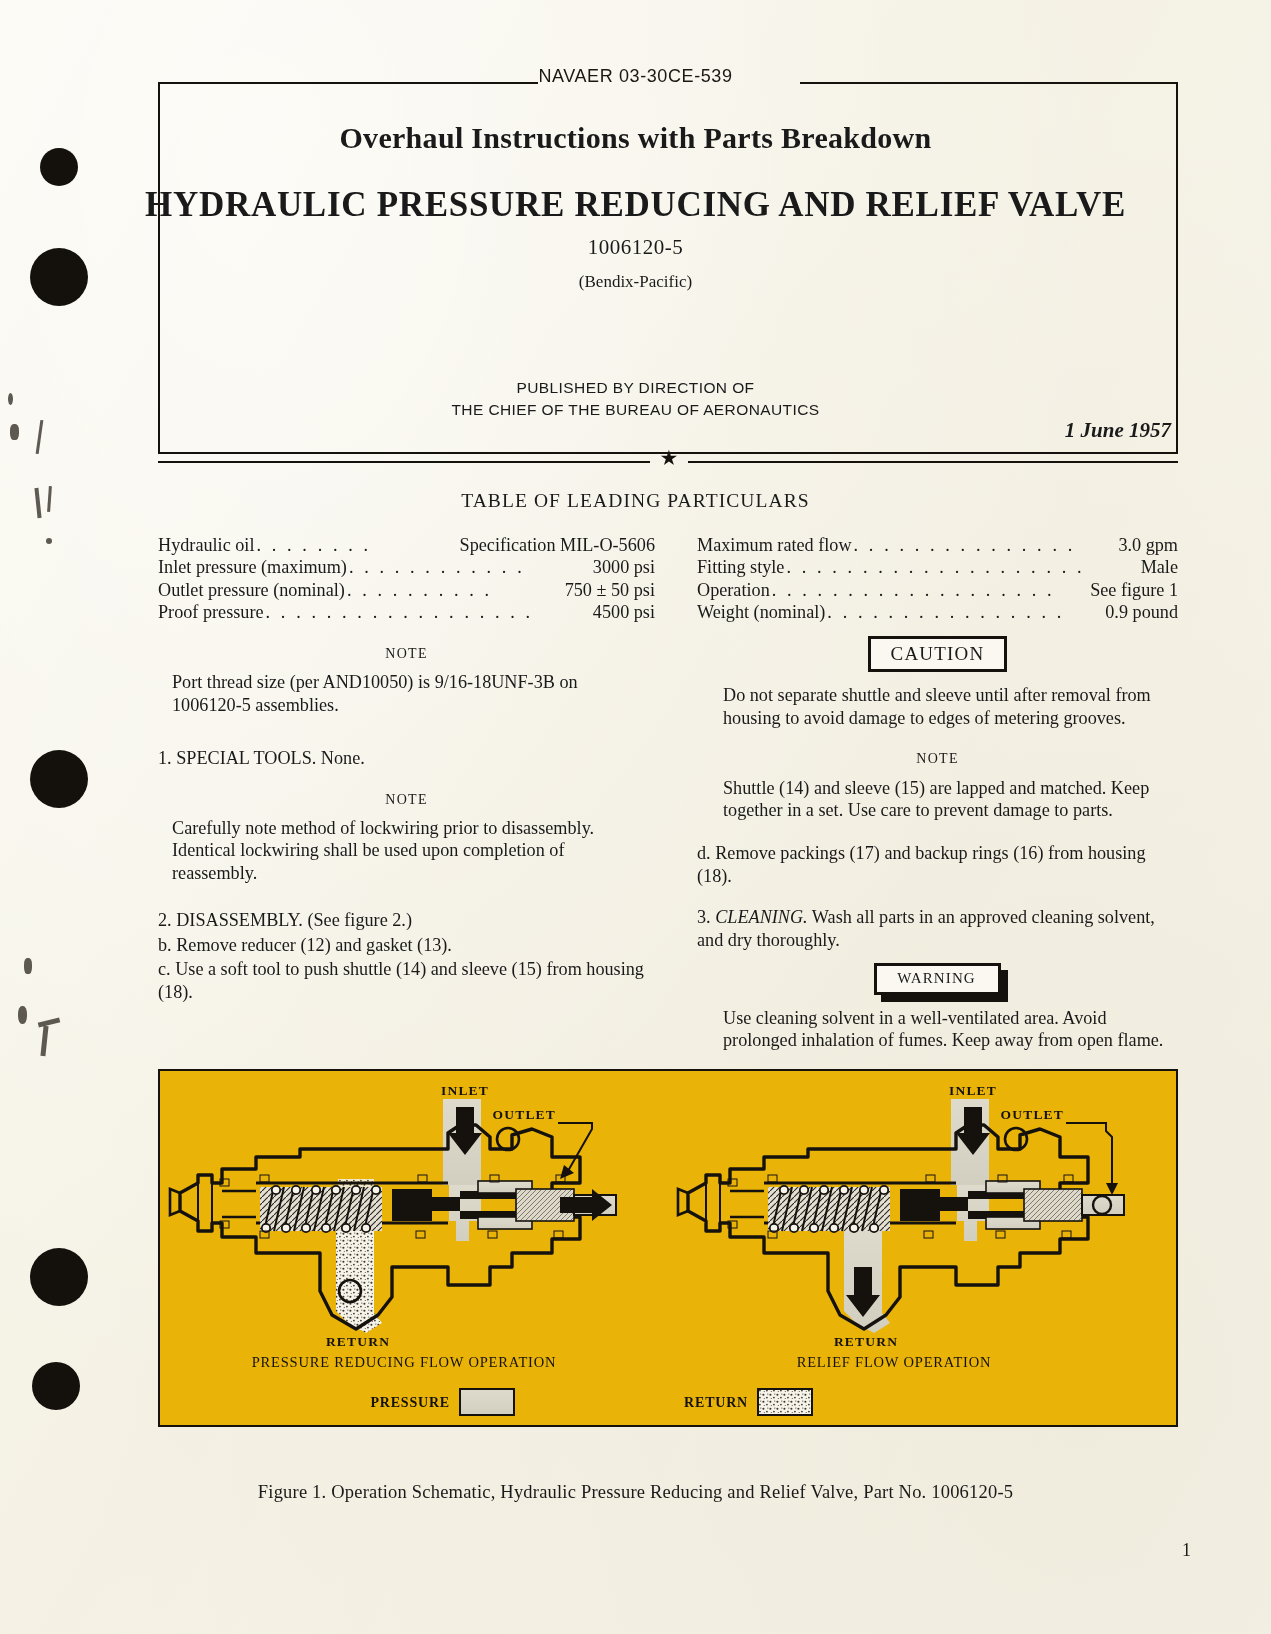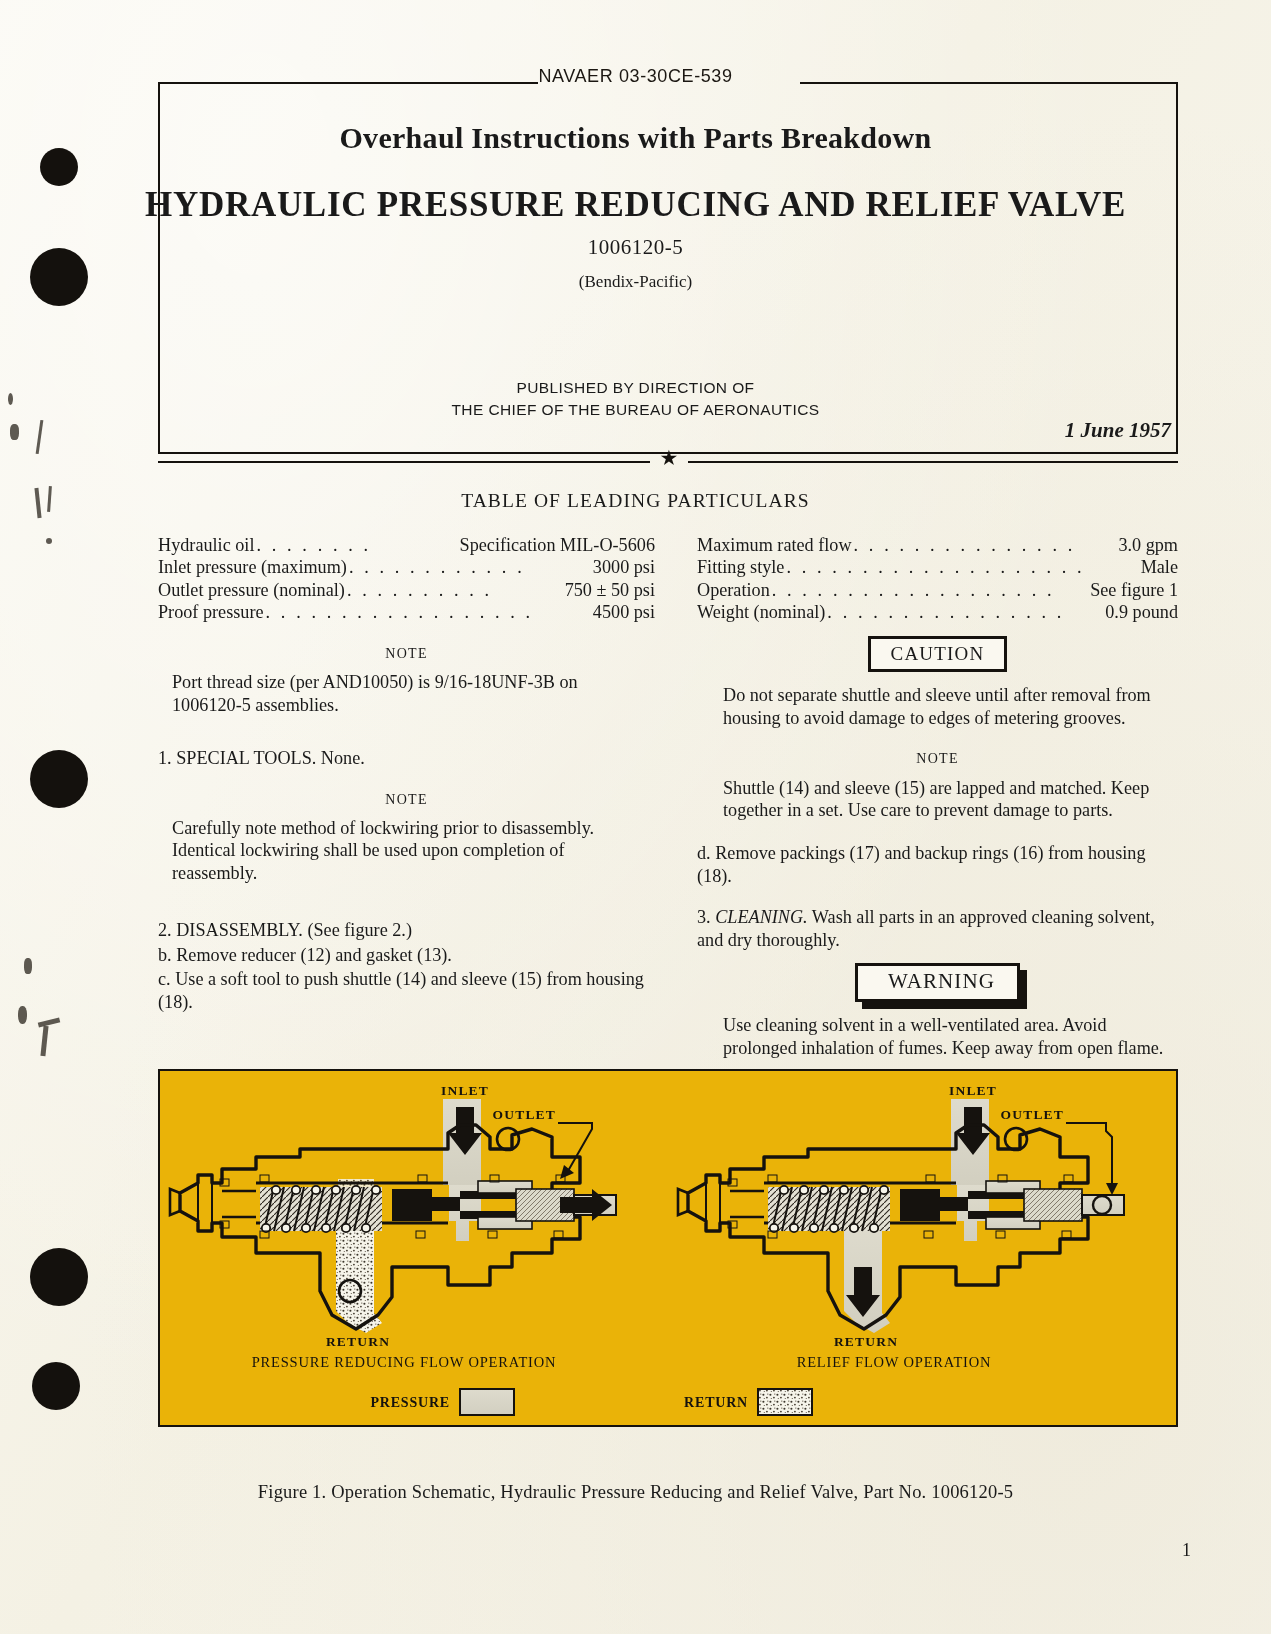--- a/index.html
+++ b/index.html
@@ -190,21 +190,21 @@
     margin: 0 0 2px 0;
     text-align: left;
   }
   .indent-block {
     margin: 0 0 4px 14px;
     padding-right: 8px;
   }
   .indent-block.rt { margin-left: 26px; }
   .gap-sm { height: 17px; }
   .gap-md { height: 27px; }
-  .sec-head { margin-top: 14px; }
+  .sec-head { margin-top: 4px; }
   .ital { font-style: italic; }
 
   
   .notice-wrap {
     display: flex;
     justify-content: center;
     margin: 12px 0 12px 0;
   }
   .caution-box {
     position: relative;
@@ -225,22 +225,22 @@
       linear-gradient(-45deg, #15120e 25%, transparent 25%);
     background-size: 6px 6px;
     background-position: 0 0, 3px 0;
   }
   .caution-box::before { top: -7px; }
   .caution-box::after  { bottom: -7px; transform: scaleY(-1); }
 
   .warning-box {
     position: relative;
     border: 3px solid #15120e;
-    padding: 3px 22px 4px 30px;
-    font-size: 21px;
+    padding: 3px 22px 4px 20px;
+    font-size: 15px;
     letter-spacing: 1.1px;
     background: #faf8f0;
     box-shadow: 7px 7px 0 0 #15120e;
   }
 
   
   #figure-box {
     position: absolute;
     left: 158px;
     top: 1069px;

